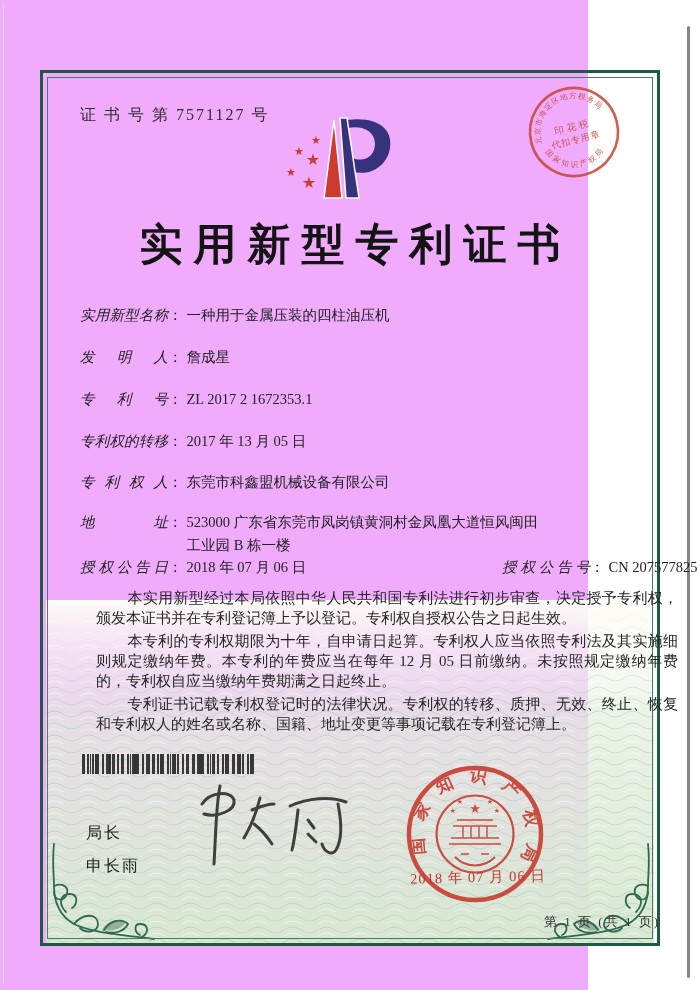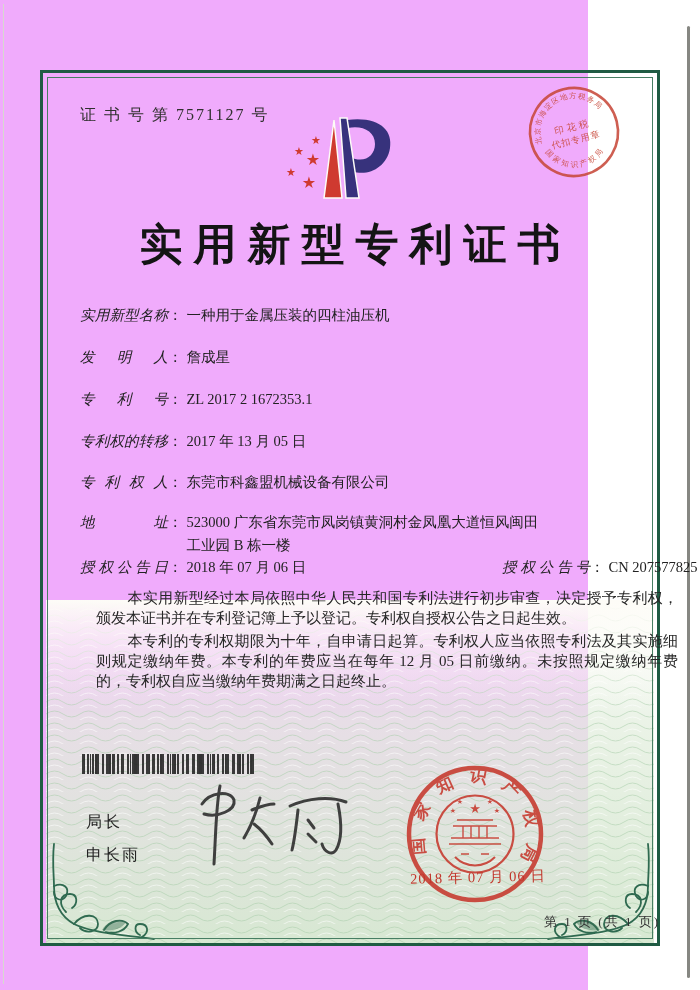--- a/index.html
+++ b/index.html
@@ -22,21 +22,21 @@
   .grant-right{position:absolute;left:385px;top:0;margin-left:37px;}
   .paras{position:absolute;left:64px;top:588px;width:582px;font-size:15px;line-height:20px;color:#262626;text-align:justify;margin-left:32px;}
   .paras p{margin:0 0 3px 0;text-indent:2.1em;}
   .barcode{position:absolute;left:82px;top:754px;width:174px;height:20px;
     background:
       repeating-linear-gradient(90deg,#1d1d1d 0 2px,rgba(0,0,0,0) 2px 5px),
       repeating-linear-gradient(90deg,#1d1d1d 0 1px,rgba(0,0,0,0) 1px 8px),
       repeating-linear-gradient(90deg,#161616 0 3px,rgba(0,0,0,0) 3px 13px);
     opacity:.85;}
   .signer{position:absolute;left:86px;top:812px;font-size:16px;color:#222;font-family:"Liberation Sans","DejaVu Sans",sans-serif;}
-  .signer div{margin-bottom:12px;letter-spacing:2px;}
+  .signer div{margin-bottom:12px;letter-spacing:2px;margin-top:11px;}
   .signature{position:absolute;left:190px;top:780px;}
   .seal{position:absolute;left:403px;top:762px;opacity:.95;}
   .seal-date{position:absolute;left:400px;top:868px;width:156px;text-align:center;color:#c2372c;font-size:14.5px;letter-spacing:1px;transform:rotate(-1.5deg);}
   .footer{position:absolute;left:40px;top:913px;width:620px;text-align:right;font-size:13px;color:#333;letter-spacing:2px;}
   .wave-zone{position:absolute;left:46px;top:600px;}
   .flourish{position:absolute;}
   .fl-left{left:44px;top:842px;}
   .fl-right{left:546px;top:842px;transform:scaleX(-1);}
   svg{display:block;}
 </style>
@@ -163,20 +163,21 @@
       <span class="lbl">授权公告日</span><span class="colon">：</span><span class="val">2018 年 07 月 06 日</span>
       <span class="grant-right">
         <span class="lbl">授权公告号</span><span class="colon">：</span><span class="val">CN 207577825 U</span>
       </span>
     </div>
   </div>
 
   <div class="paras">
     <p>本实用新型经过本局依照中华人民共和国专利法进行初步审查，决定授予专利权，颁发本证书并在专利登记簿上予以登记。专利权自授权公告之日起生效。</p>
     <p>本专利的专利权期限为十年，自申请日起算。专利权人应当依照专利法及其实施细则规定缴纳年费。本专利的年费应当在每年 12 月 05 日前缴纳。未按照规定缴纳年费的，专利权自应当缴纳年费期满之日起终止。</p>
+    <p>专利证书记载专利权登记时的法律状况。专利权的转移、质押、无效、终止、恢复和专利权人的姓名或名称、国籍、地址变更等事项记载在专利登记簿上。</p>
   </div>
 
   <div class="barcode"></div>
 
   <div class="signer">
     <div>局长</div>
     <div>申长雨</div>
   </div>
 
   <div class="signature">

